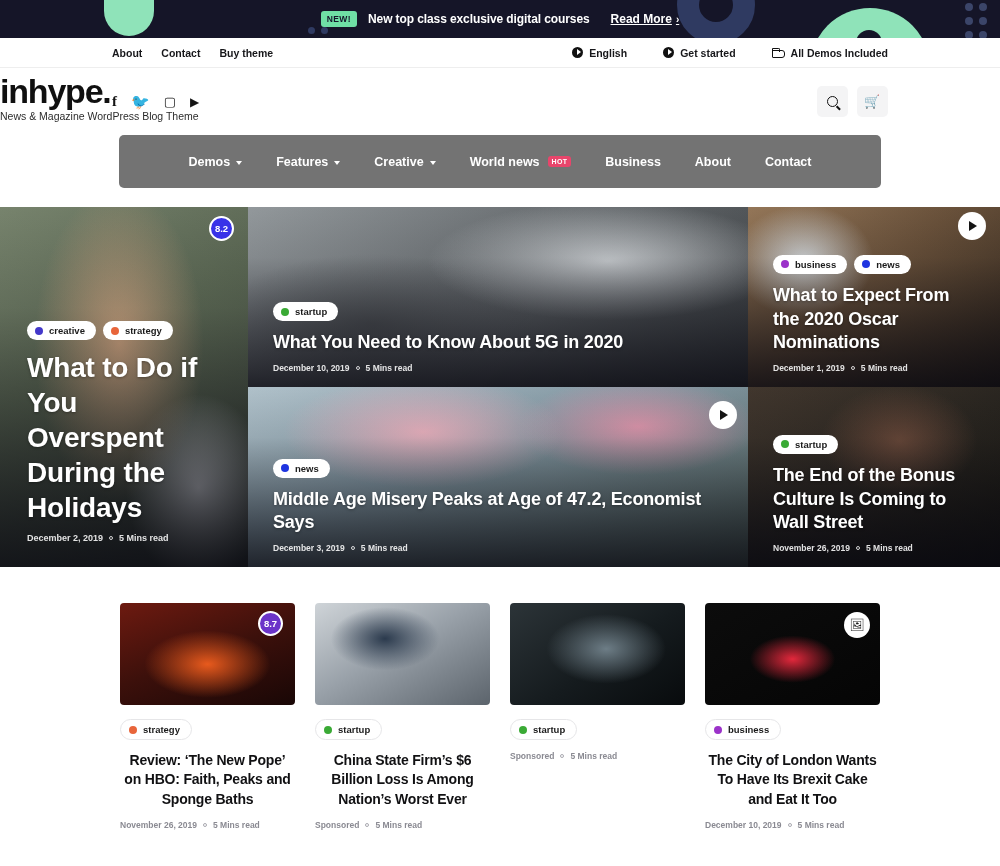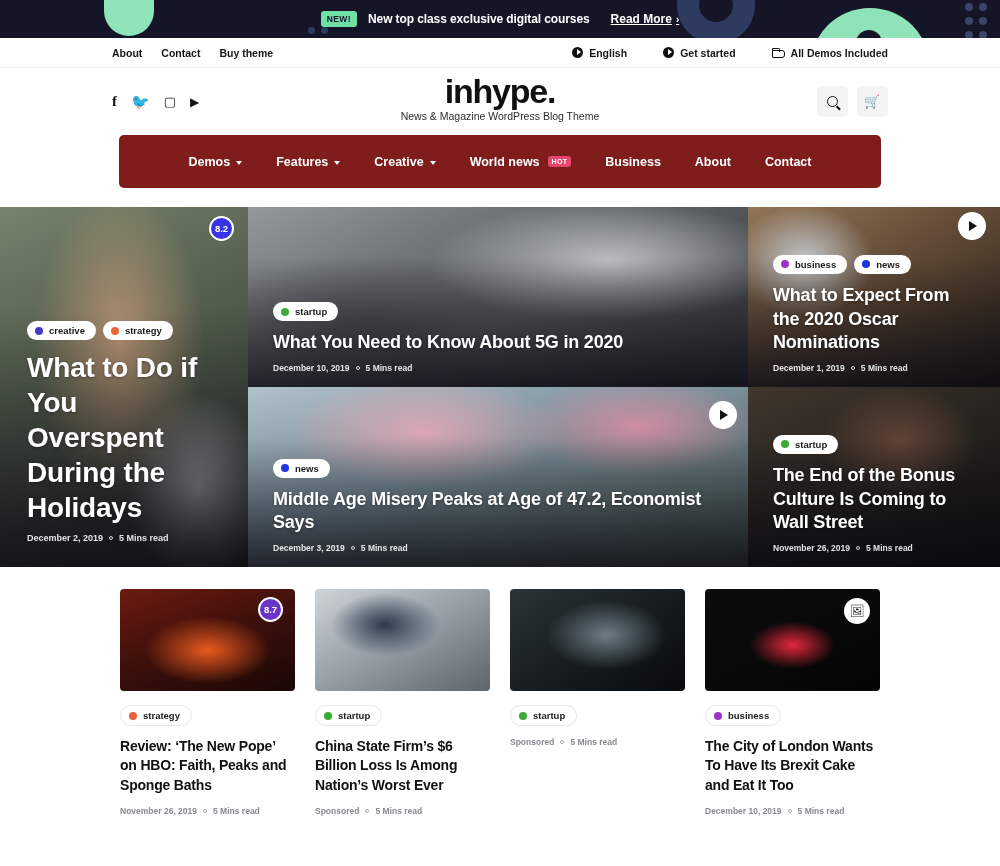--- a/index.html
+++ b/index.html
@@ -78,37 +78,37 @@
     border:1.4px solid #111; border-bottom:none; border-radius:1px 2px 0 0;
   }
 
   
   .brand-bar {
     height: 67px; display: flex; align-items: center; padding: 0 112px; position: relative;
   }
   .social { display: flex; gap: 14px; align-items: center; }
   .social span { font-size: 15px; color: #141414; line-height: 1; cursor: pointer; }
   .brand-center {
-    position: absolute; left: 0; right: 0; top: 6px; text-align: center; pointer-events:none;
+    position: absolute; left: 0; right: 0; top: 6px; pointer-events:none;
   }
   .brand-title { font-size: 34px; font-weight: bold; letter-spacing: -1.2px; color: #101010; line-height: 1.05; }
   .brand-sub { font-size: 10.5px; color: #2c2c2c; }
   .header-actions { margin-left: auto; display: flex; gap: 9px; }
   .sq-btn {
     width: 31px; height: 31px; background: #f4f4f5; border-radius: 5px;
     display: flex; align-items: center; justify-content: center; cursor: pointer;
   }
   .ic-search { width: 11px; height: 11px; border: 1.6px solid #111; border-radius: 50%; position: relative; display:block;}
   .ic-search::after { content:""; position:absolute; right:-4px; bottom:-3px; width:5px;height:1.6px;background:#111;transform:rotate(45deg);}
   .ic-cart { font-size: 13px; color: #111; }
 
   
   .navwrap { padding: 0 119px; }
   .nav {
-    height: 53px; background: #7f1d1d; border-radius: 5px;
+    height: 53px; background: #737373; border-radius: 5px;
     display: flex; align-items: center; justify-content: center; gap: 34px;
   }
   .nav-item {
     color: #ffffff; font-size: 12.5px; font-weight: bold; display: flex; align-items: center; gap: 6px; cursor: pointer;
   }
   .caret { width:0;height:0; border-left:3.5px solid transparent; border-right:3.5px solid transparent; border-top:4px solid #fff; margin-top:2px;}
   .hot {
     background: #e8456b; color:#fff; font-size: 7px; font-weight:bold; letter-spacing:.3px;
     padding: 2px 4px; border-radius: 3px; margin-left: 2px;
   }
@@ -176,22 +176,22 @@
     background:
       radial-gradient(ellipse 45% 50% at 22% 30%, #d8dde0 0%, rgba(216,221,224,0) 62%),
       linear-gradient(140deg, #9b7c5c 0%, #6d543c 45%, #30261c 100%); }
   .bg5 { position:absolute; inset:0;
     background:
       radial-gradient(ellipse 50% 50% at 60% 30%, #6b4a3a 0%, rgba(107,74,58,0) 62%),
       linear-gradient(150deg, #44392f 0%, #2a2620 50%, #15140f 100%); }
 
   
   .cardrow {
-    margin-top: 22px; padding: 0 120px; display: grid;
-    grid-template-columns: repeat(4, 1fr); gap: 20px;
+    margin-top: 36px; padding: 0 120px; display: grid;
+    grid-template-columns: repeat(4, 1fr); gap: 20px; text-align: center;
   }
   .card-thumb { position:relative; height: 102px; border-radius: 4px; overflow:hidden; }
   .tbg1 { position:absolute; inset:0;
     background: radial-gradient(ellipse 60% 55% at 50% 60%, #e85a1d 0%, rgba(232,90,29,0) 60%),
       linear-gradient(160deg, #6d1a10 0%, #3c100b 50%, #190706 100%); }
   .tbg2 { position:absolute; inset:0;
     background: radial-gradient(ellipse 50% 50% at 40% 35%, #2b3a4d 0%, rgba(43,58,77,0) 62%),
       linear-gradient(150deg, #cfd4d8 0%, #9aa2aa 45%, #5c646c 100%); }
   .tbg3 { position:absolute; inset:0;
     background: radial-gradient(ellipse 55% 55% at 55% 45%, #6d7d86 0%, rgba(109,125,134,0) 62%),

